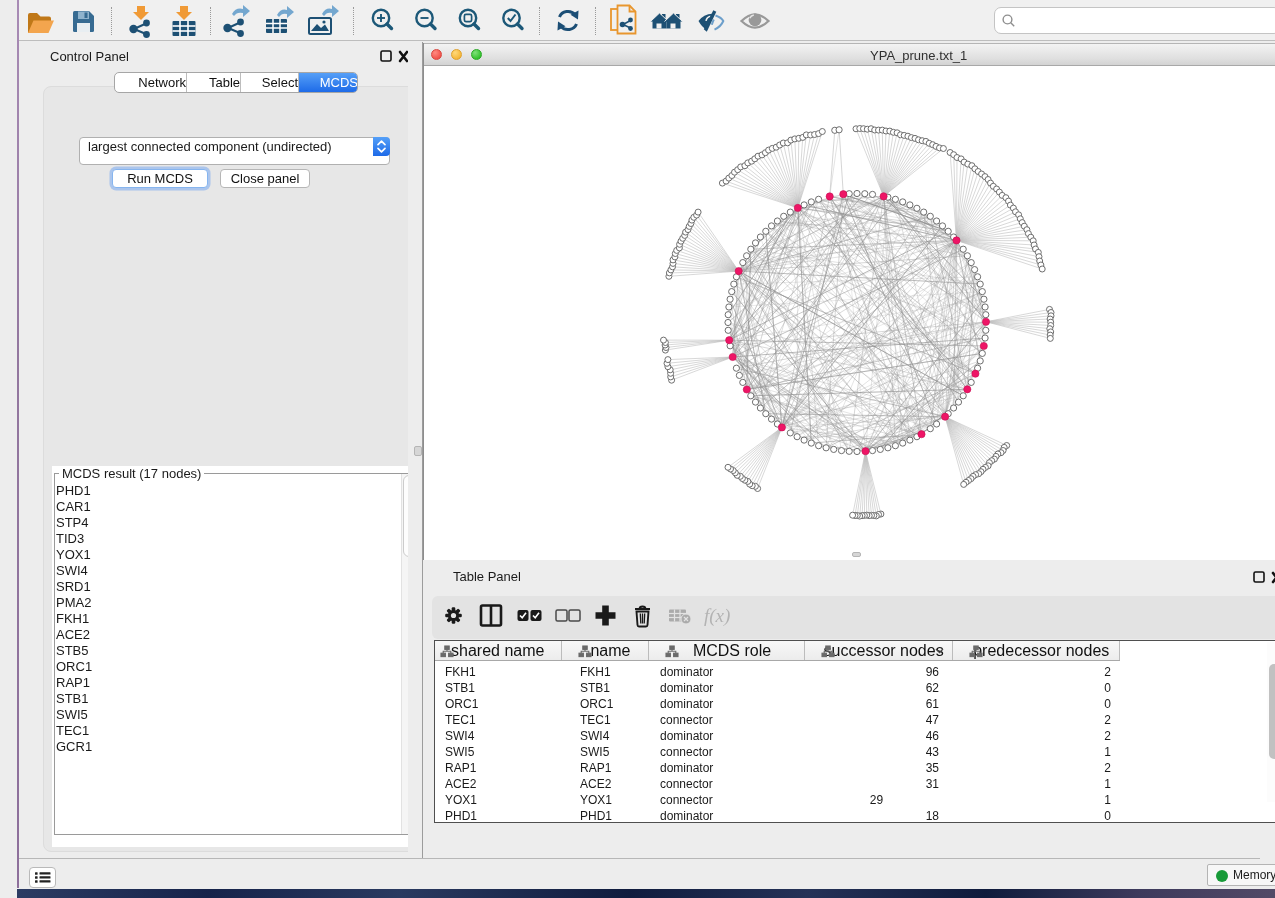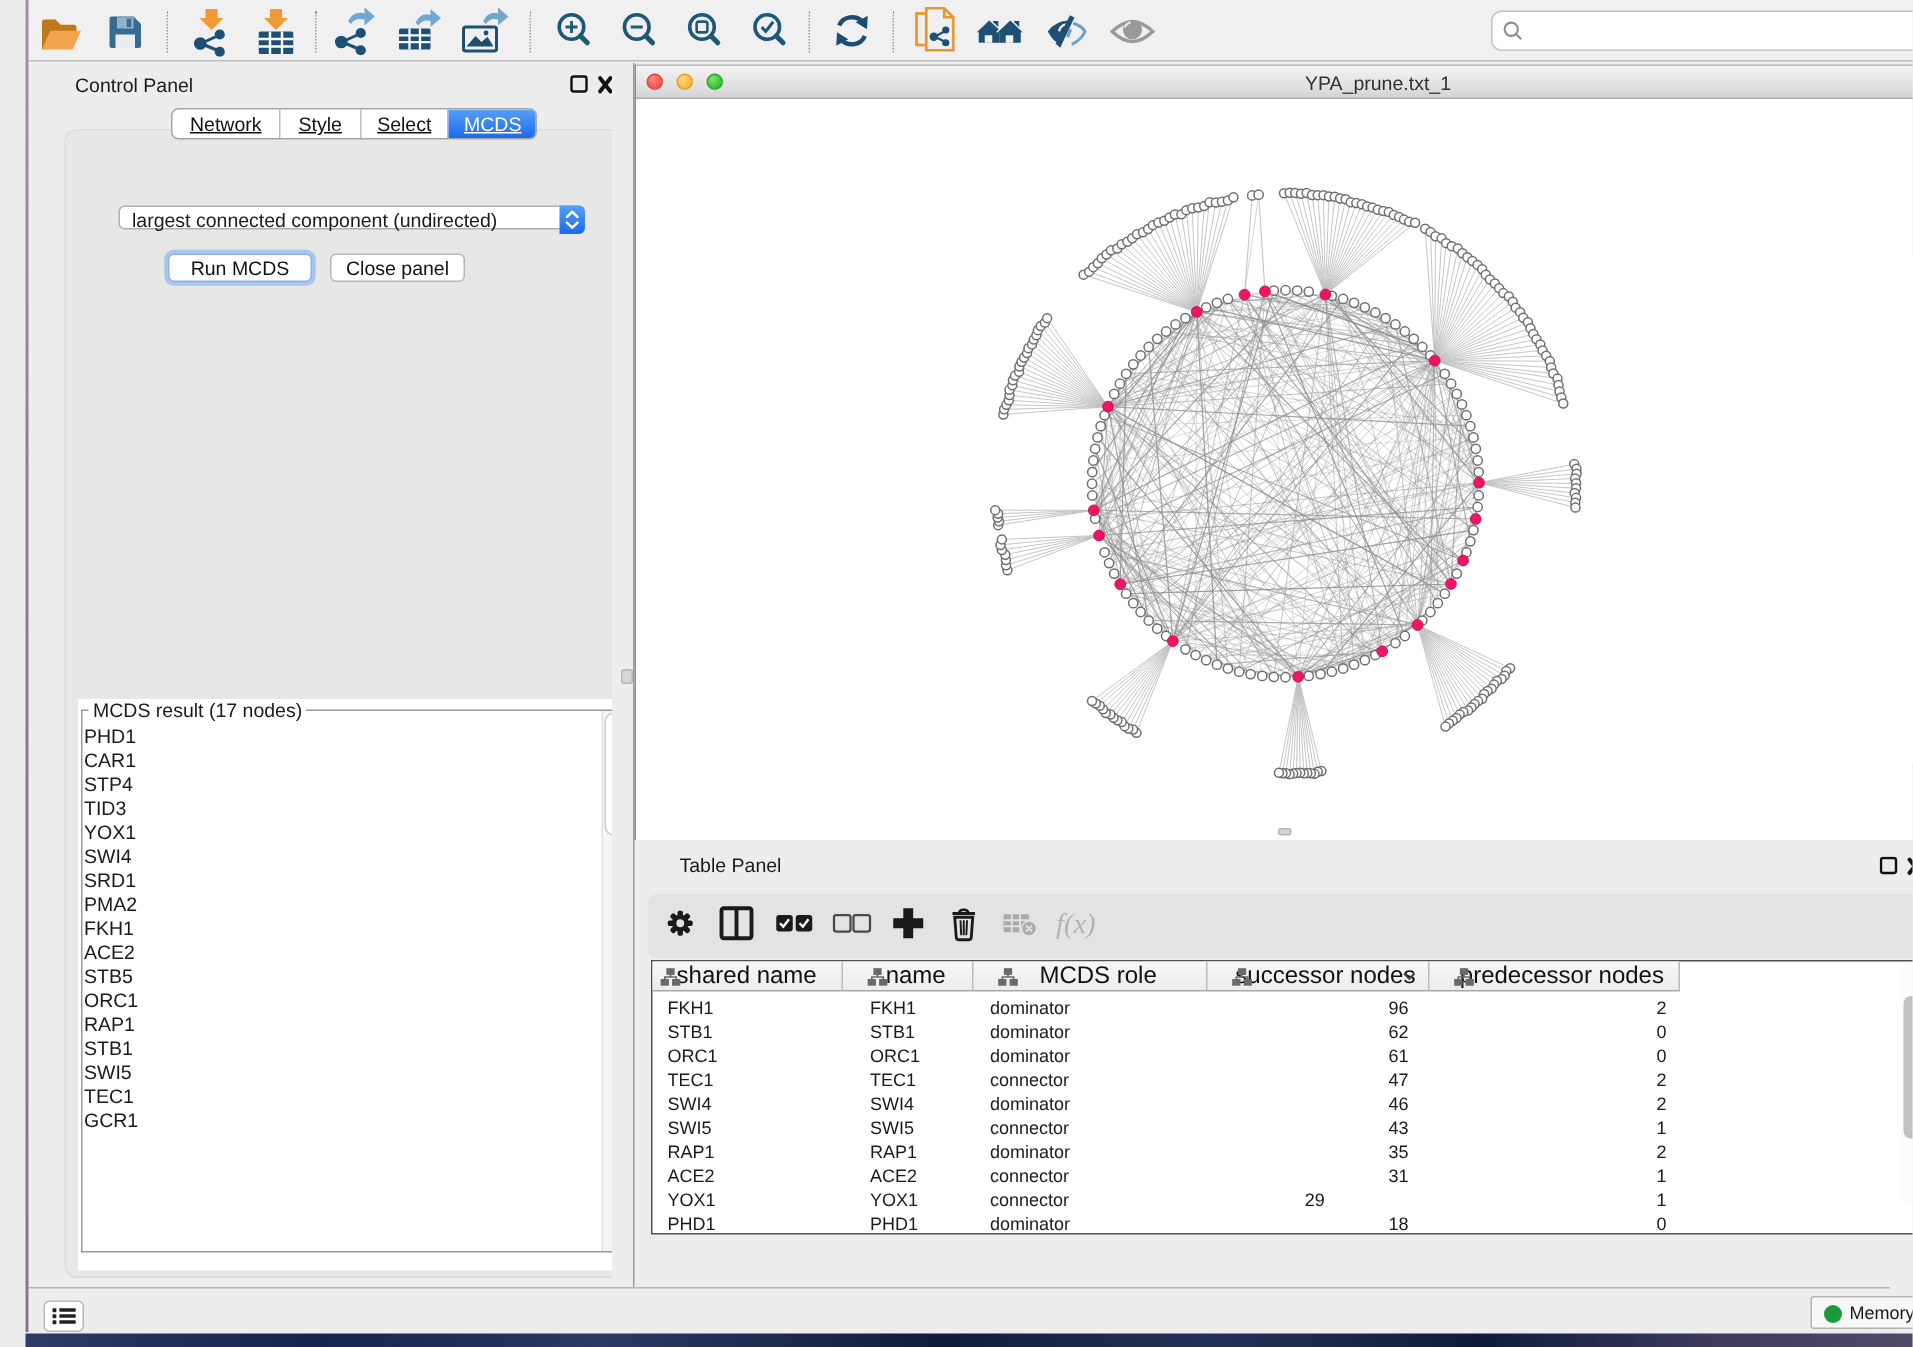--- a/index.html
+++ b/index.html
@@ -22,26 +22,26 @@
 
 #cpanel { left:2px; top:42px; width:389px; height:818px; }
 .ptitle { font-size:13px; color:#1a1a1a; }
 #cp-title { left:14px; top:7px; }
 .wicons { position:absolute; }
 #cp-box { left:7px; top:44px; width:377px; height:766px; background:#e7e7e7; border:1px solid #dcdcdc; border-radius:8px; }
 
 
 #cp-tabs { left:78px; top:30px; width:244px; height:21px; display:flex; background:#fff;
   border:1px solid #a6a6a6; border-radius:5px; overflow:hidden; font-size:13px; }
-#cp-tabs .seg { flex:0 0 auto; text-align:center; line-height:19px; color:#111; border-right:1px solid #bdbdbd;text-decoration:underline; }
+#cp-tabs .seg { flex:0 0 auto; text-align:right; line-height:19px; color:#111; border-right:1px solid #bdbdbd; }
 #cp-tabs .seg:last-child { border-right:none; }
 #cp-tabs .sel { background:linear-gradient(180deg,#559ff7,#1e6be8); color:#fff; border-right:none; }
 
 #optlabel { left:9px; top:73px; width:377px; text-align:center; font-size:13px; }
-#dropdown { left:43px; top:95px; width:311px; height:16px; background:#fff; border:1px solid #b0b0b0;
+#dropdown { left:43px; top:95px; width:311px; height:28px; background:#fff; border:1px solid #b0b0b0;
   border-radius:4px; font-size:13px; line-height:17px; padding-left:8px; }
 #dd-btn { position:absolute; right:-1px; top:-1px; width:17px; height:19px; border-radius:0 4px 4px 0;
   background:linear-gradient(180deg,#55a0f8,#1d6ae8); }
 #dd-btn svg { position:absolute; left:3px; top:3px; }
 .btn { position:absolute; height:19px; background:#fff; border:1px solid #b6b6b6; border-radius:4px;
   font-size:13px; text-align:center; line-height:17px; color:#111; }
 #btn-run { left:93px; top:127px; width:96px; border:1px solid #86b5ef; box-shadow:0 0 0 2.5px rgba(122,170,240,.55); }
 #btn-close { left:201px; top:127px; width:90px; }
 
 
@@ -209,21 +209,21 @@
 
 <div id="cpanel" class="abs">
   <div id="cp-title" class="abs ptitle">Control Panel</div>
   <svg class="wicons" style="left:361px;top:8px" width="30" height="13" viewBox="0 0 30 13">
     <rect x="1" y="1" width="10" height="10" rx="1.5" fill="none" stroke="#111" stroke-width="1.6"></rect>
     <path d="M20 2 L27 11 M27 2 L20 11" stroke="#111" stroke-width="2.6" stroke-linecap="round"></path>
   </svg>
   <div id="cp-box" class="abs"></div>
   <div id="cp-tabs" class="abs">
     <div class="seg" style="width:72px">Network</div>
-    <div class="seg" style="width:54px">Style</div>
+    <div class="seg" style="width:54px">Table</div>
     <div class="seg" style="width:58px">Select</div>
     <div class="seg sel" style="width:59px">MCDS</div>
   </div>
   <div id="dropdown" class="abs">largest connected component (undirected)
     <div id="dd-btn">
         <svg width="11" height="13" viewBox="0 0 11 13">
           <path d="M2 4.6 L5.5 1.2 L9 4.6" fill="none" stroke="#fff" stroke-width="1.7" stroke-linecap="round" stroke-linejoin="round"></path>
           <path d="M2 8.4 L5.5 11.8 L9 8.4" fill="none" stroke="#fff" stroke-width="1.7" stroke-linecap="round" stroke-linejoin="round"></path>
         </svg>
       </div>

